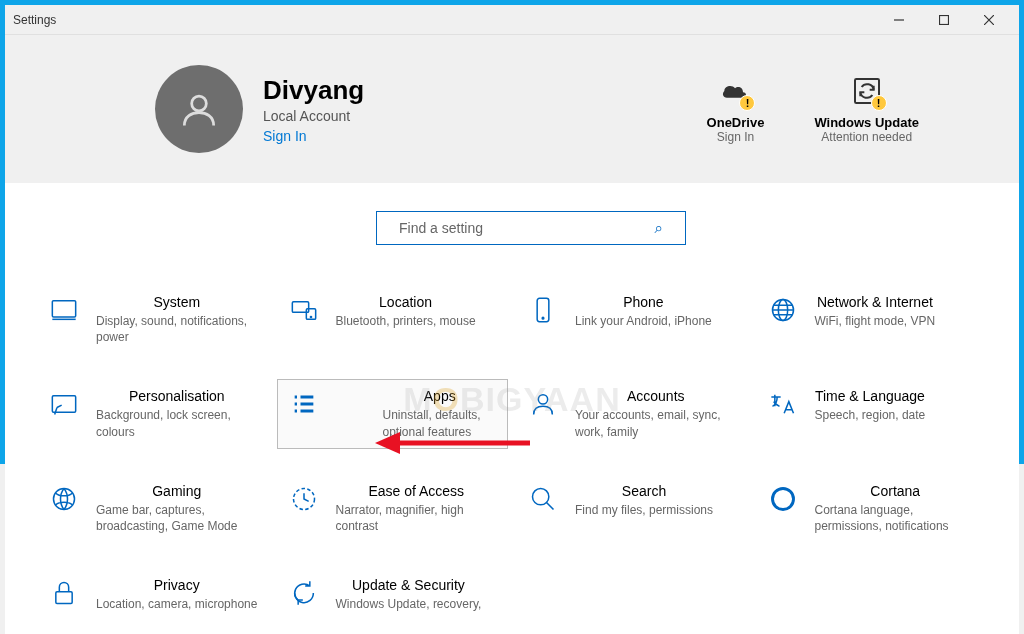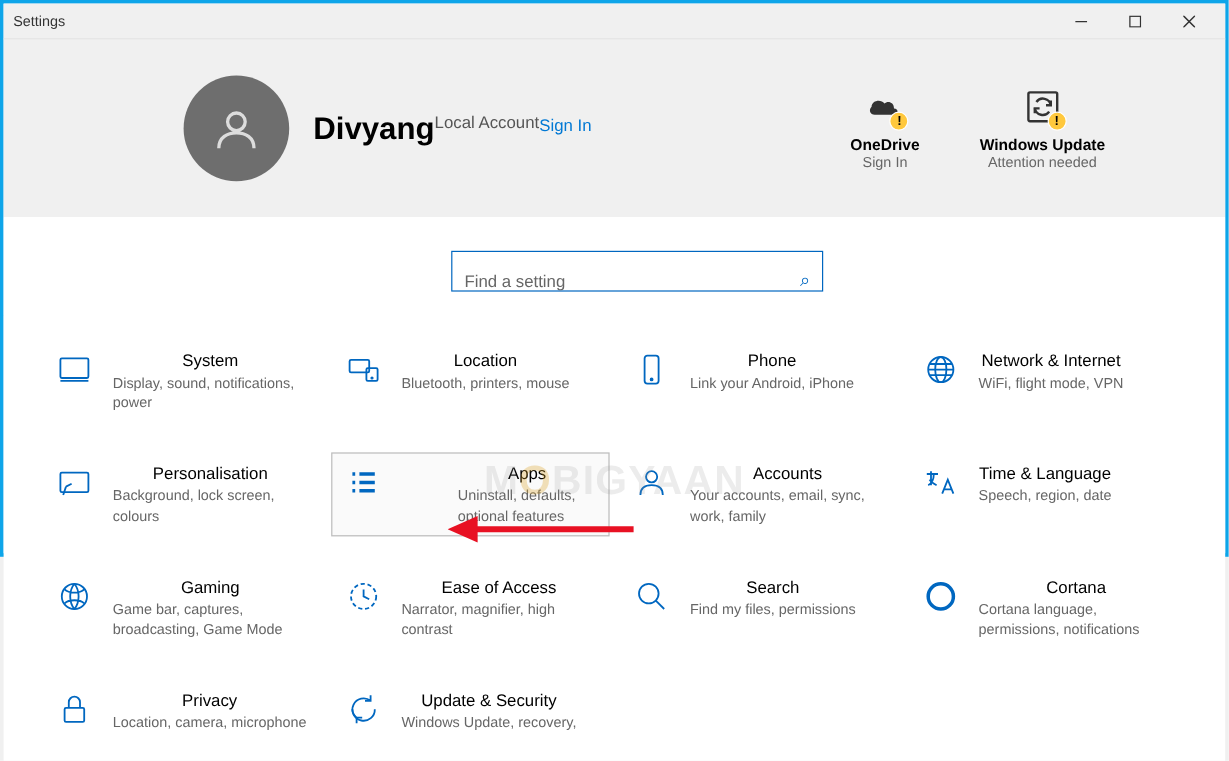--- a/index.html
+++ b/index.html
@@ -1,38 +1,38 @@
 <!DOCTYPE html>
 <html><head>
   <meta charset="utf-8">
   <style>
     * { margin: 0; padding: 0; box-sizing: border-box; font-family: "Segoe UI", -apple-system, sans-serif; }
     body { width: 1024px; height: 634px; background: #f0f0f0; overflow: hidden; position: relative; }
-    .window { width: 1024px; height: 464px; background: #fff; border: 3px solid #0ea5e9; position: relative; }
+    .window { width: 1024px; height: 464px; background: #fff; border: 5px solid #0ea5e9; position: relative; }
     .titlebar { height: 30px; background: #f0f0f0; display: flex; align-items: center; padding: 0 8px; border-bottom: 1px solid #e0e0e0; }
     .titlebar-title { font-size: 12px; color: #333; }
     .titlebar-buttons { margin-left: auto; display: flex; gap: 0; }
     .titlebar-btn { width: 45px; height: 28px; display: flex; align-items: center; justify-content: center; cursor: pointer; }
     .titlebar-btn svg { width: 10px; height: 10px; stroke: #333; stroke-width: 1.2; fill: none; }
     .header { background: #f0f0f0; padding: 30px 60px 30px 150px; display: flex; align-items: center; }
     .avatar { width: 88px; height: 88px; border-radius: 50%; background: #6e6e6e; display: flex; align-items: center; justify-content: center; margin-right: 20px; }
     .avatar svg { width: 44px; height: 44px; stroke: #ddd; stroke-width: 1.5; fill: none; }
-    .user-info { display: flex; flex-direction: row; }
+    .user-info { display: flex; flex-direction: column; }
     .user-name { font-size: 26px; font-weight: 600; color: #000; }
     .user-type { font-size: 14px; color: #555; margin-top: 2px; }
     .sign-in { font-size: 14px; color: #0078d4; margin-top: 4px; cursor: pointer; }
     .status-items { margin-left: auto; display: flex; gap: 50px; padding-right: 40px; }
     .status-item { display: flex; flex-direction: column; align-items: center; text-align: center; }
     .status-icon { width: 32px; height: 32px; position: relative; margin-bottom: 8px; }
     .status-icon svg { width: 32px; height: 32px; }
     .status-badge { position: absolute; bottom: -4px; right: -4px; width: 16px; height: 16px; border-radius: 50%; background: #ffc83d; color: #000; font-size: 11px; font-weight: bold; display: flex; align-items: center; justify-content: center; border: 1.5px solid #fff; }
     .status-title { font-size: 13px; font-weight: 700; color: #000; }
     .status-sub { font-size: 12px; color: #666; }
     .search-wrap { display: flex; justify-content: center; padding: 28px 0 20px; background: #fff; }
-    .search-box { width: 310px; height: 34px; border: 1.5px solid #0067c0; display: flex; align-items: flex-end; padding: 0 10px; margin-left: 38px; }
+    .search-box { width: 310px; height: 34px; border: 1.5px solid #0067c0; display: flex; align-items: center; padding: 0 22px; margin-left: 38px; }
     .search-box input { border: none; outline: none; width: 100%; font-size: 14px; color: #666; background: transparent; }
     .search-box input::placeholder { color: #666; }
     .search-icon { color: #0067c0; font-size: 15px; }
     .grid { padding: 20px 32px; display: grid; grid-template-columns: repeat(4, 1fr); gap: 25px 8px; background: #fff; }
     .tile { display: flex; align-items: flex-start; padding: 8px 10px; cursor: pointer; border: 1px solid transparent; }
     .tile.highlighted { border: 1px solid #bbb; background: #fafafa; gap: 47px; }
     .tile-icon { width: 32px; height: 32px; flex-shrink: 0; margin-right: 16px; display: flex; align-items: center; justify-content: center; color: #0067c0; }
     .tile-icon svg { width: 28px; height: 28px; stroke: #0067c0; stroke-width: 1.3; fill: none; }
     .tile-text { display: flex; flex-direction: column; align-items: center; }
     .tile-title { font-size: 14px; font-weight: 400; color: #000; margin-bottom: 3px; }

